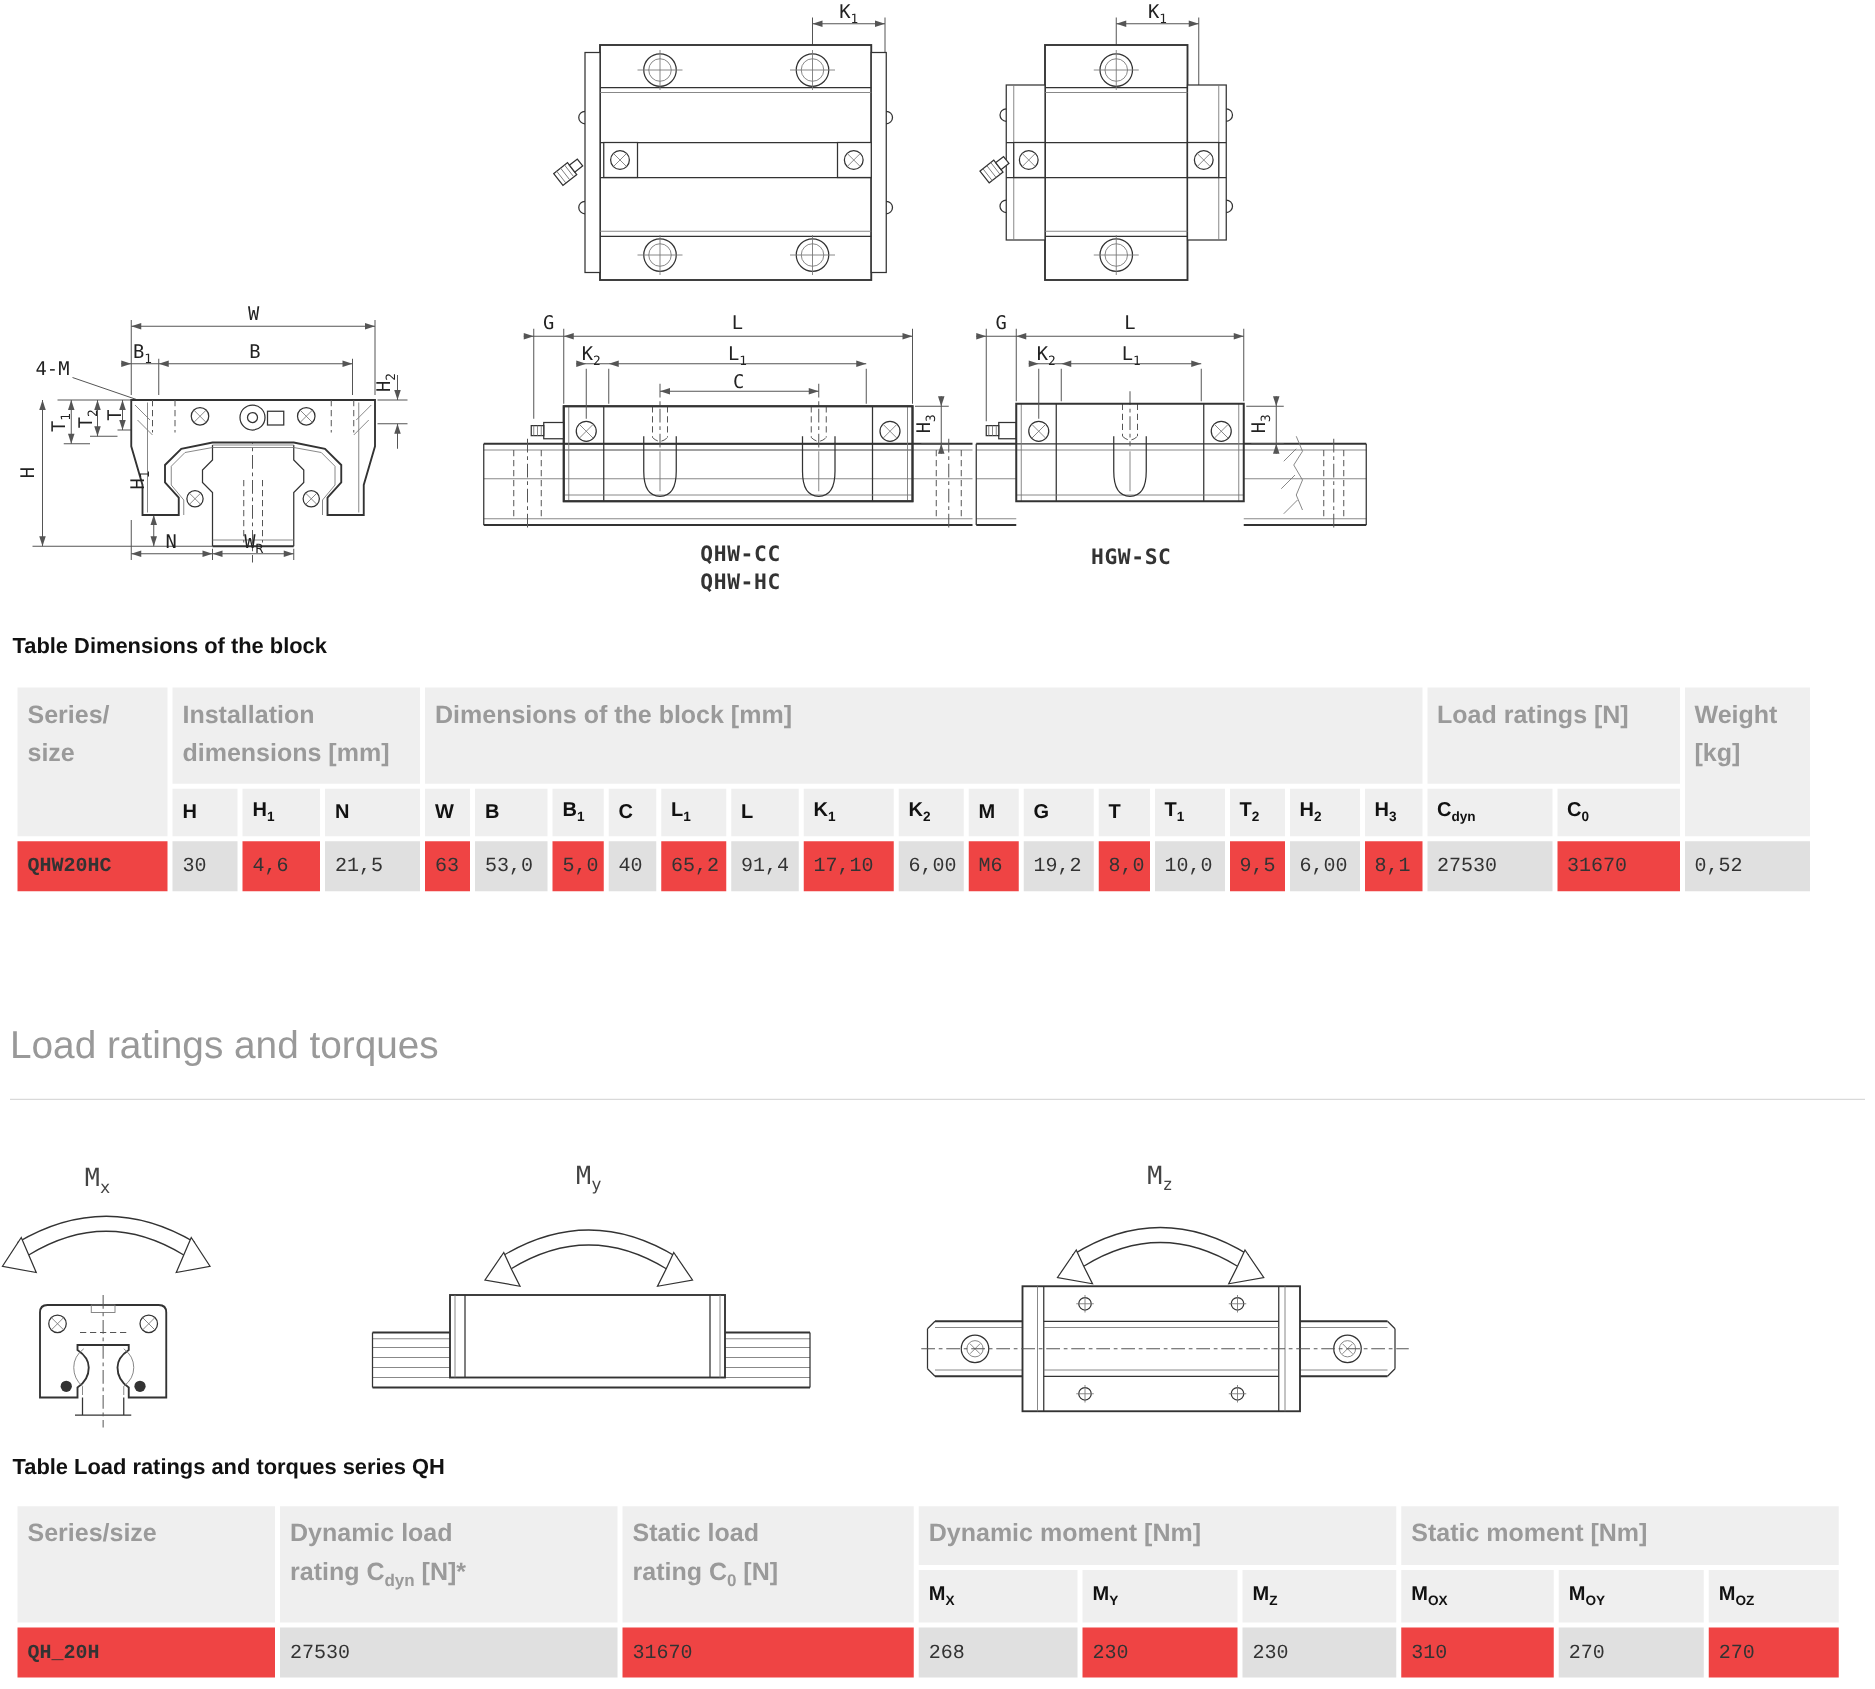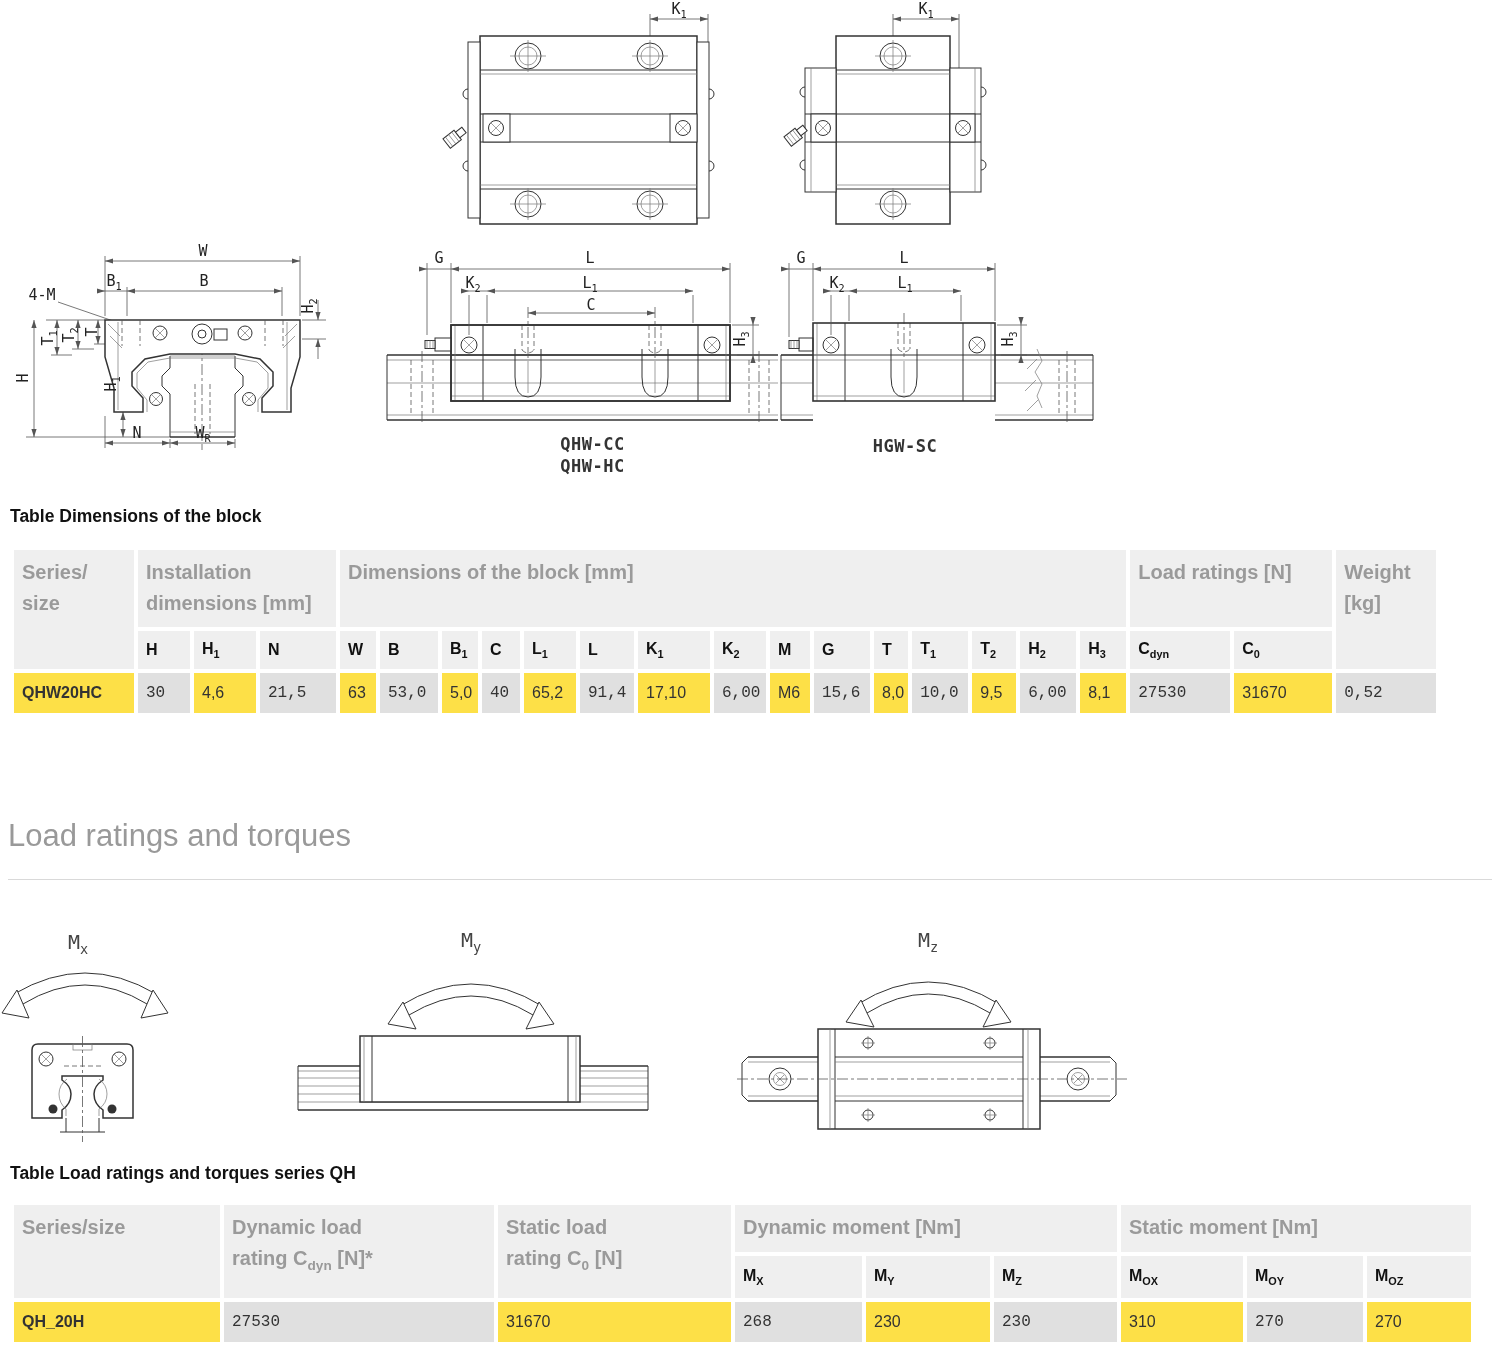--- a/index.html
+++ b/index.html
@@ -27,21 +27,21 @@
   .section-title{position:absolute;left:8px;top:818px;font-size:31px;color:#999;font-weight:400;}
   .hr{position:absolute;left:8px;top:879px;width:1484px;border-top:1px solid #d9d9d9;height:0;}
   
   .dtable{position:absolute;border-collapse:separate;border-spacing:4px;table-layout:fixed;}
   .dtable td{padding:0 4px 0 8px;overflow:hidden;}
   .dtable td.g{background:#efefef;color:#9a9a9a;font-weight:bold;font-size:20px;vertical-align:top;padding-top:7px;line-height:1.55;}
   .dtable tr.sh td{background:#efefef;color:#111;font-weight:bold;font-size:16px;vertical-align:middle;}
   .dtable tr.dr td{font-size:16px;color:#333;vertical-align:middle;}
   .t1 tr.gh td{height:70px;}  .t1 tr.sh td{height:38px;}  .t1 tr.dr td{height:40px;}
   .t2 tr.gh td{height:40px;}  .t2 tr.sh td{height:42px;}  .t2 tr.dr td{height:40px;}
-  .cL{background:#fde047;}
+  .cL{background:#ef4444;font-family:Liberation Mono, monospace;}
   .cD{background:#e0e0e0;font-family:Liberation Mono, monospace;}
   .dtable td.rl{font-weight:bold;color:#111;}
   sub{font-size:68%;}
 </style>
 </head>
 <body>
 
 <div class="page">
 
   <div class="fig" style="left:440px;top:2px;width:300px;height:238px">
@@ -481,21 +481,21 @@
       <td class="cD">21,5</td>
       <td class="cL">63</td>
       <td class="cD">53,0</td>
       <td class="cL">5,0</td>
       <td class="cD">40</td>
       <td class="cL">65,2</td>
       <td class="cD">91,4</td>
       <td class="cL">17,10</td>
       <td class="cD">6,00</td>
       <td class="cL">M6</td>
-      <td class="cD">15,6</td>
+      <td class="cD">19,2</td>
       <td class="cL">8,0</td>
       <td class="cD">10,0</td>
       <td class="cL">9,5</td>
       <td class="cD">6,00</td>
       <td class="cL">8,1</td>
       <td class="cD">27530</td>
       <td class="cL">31670</td>
       <td class="cD">0,52</td>
     </tr>
   </tbody>

